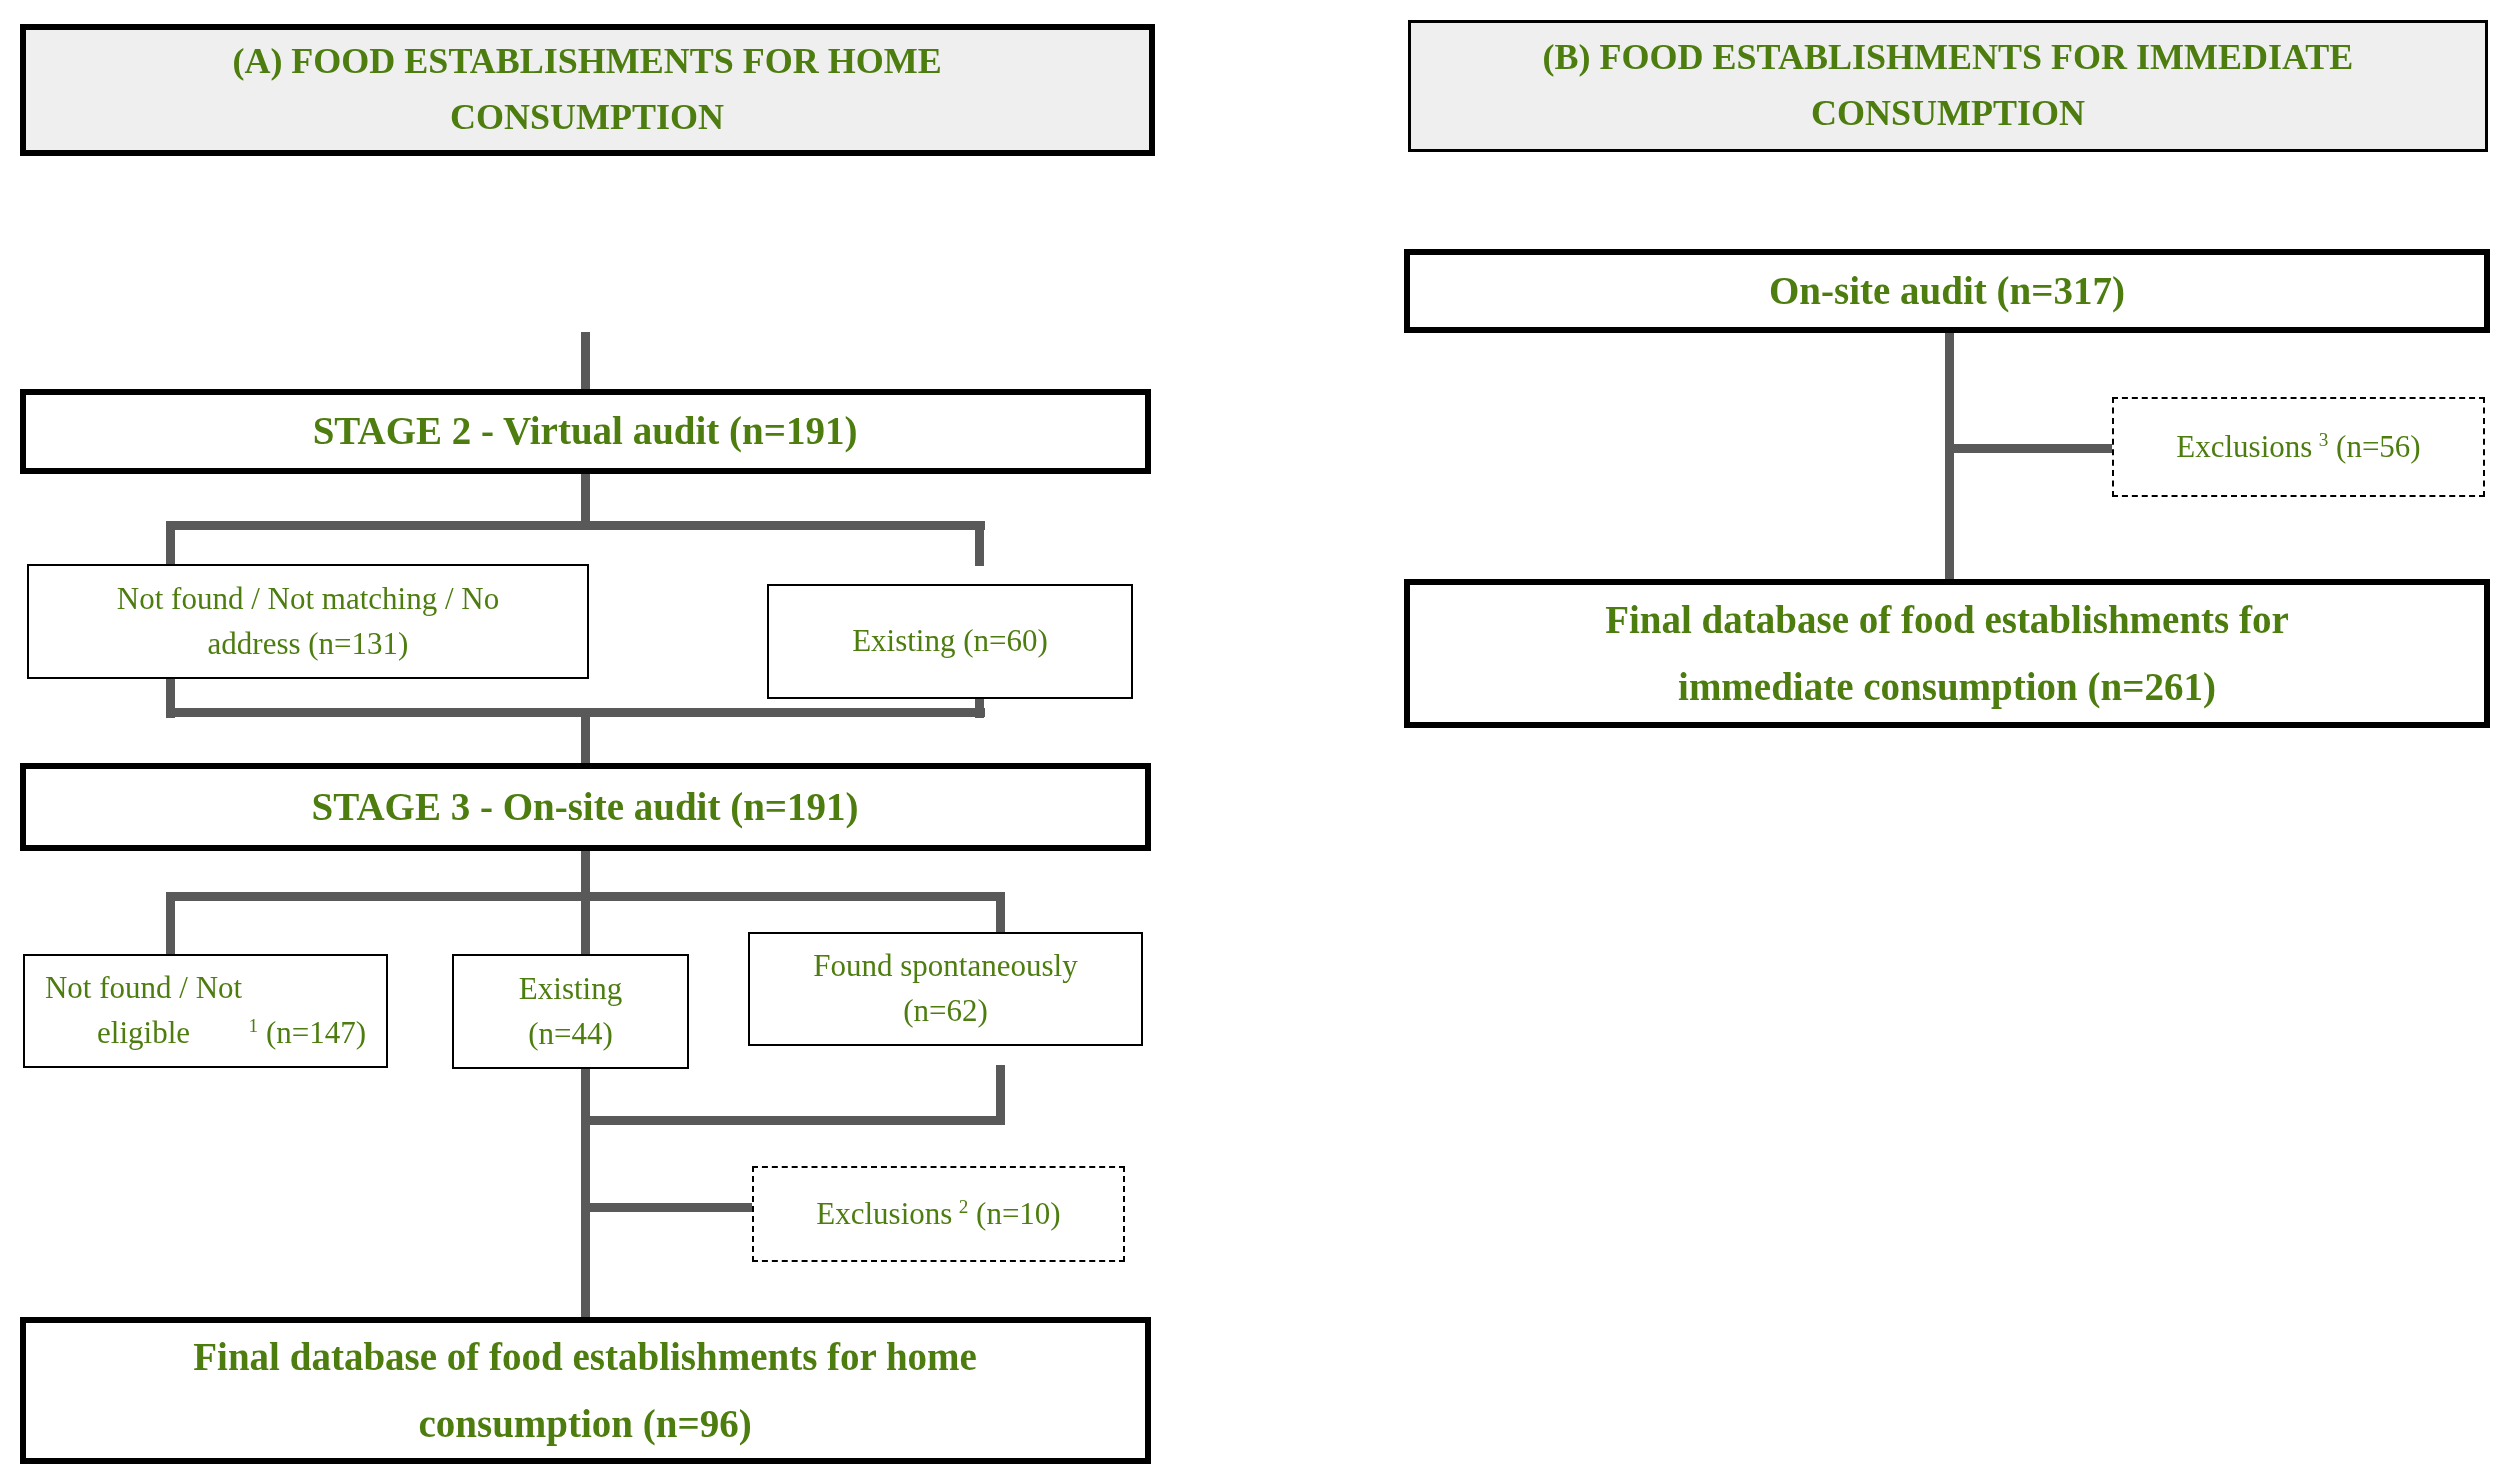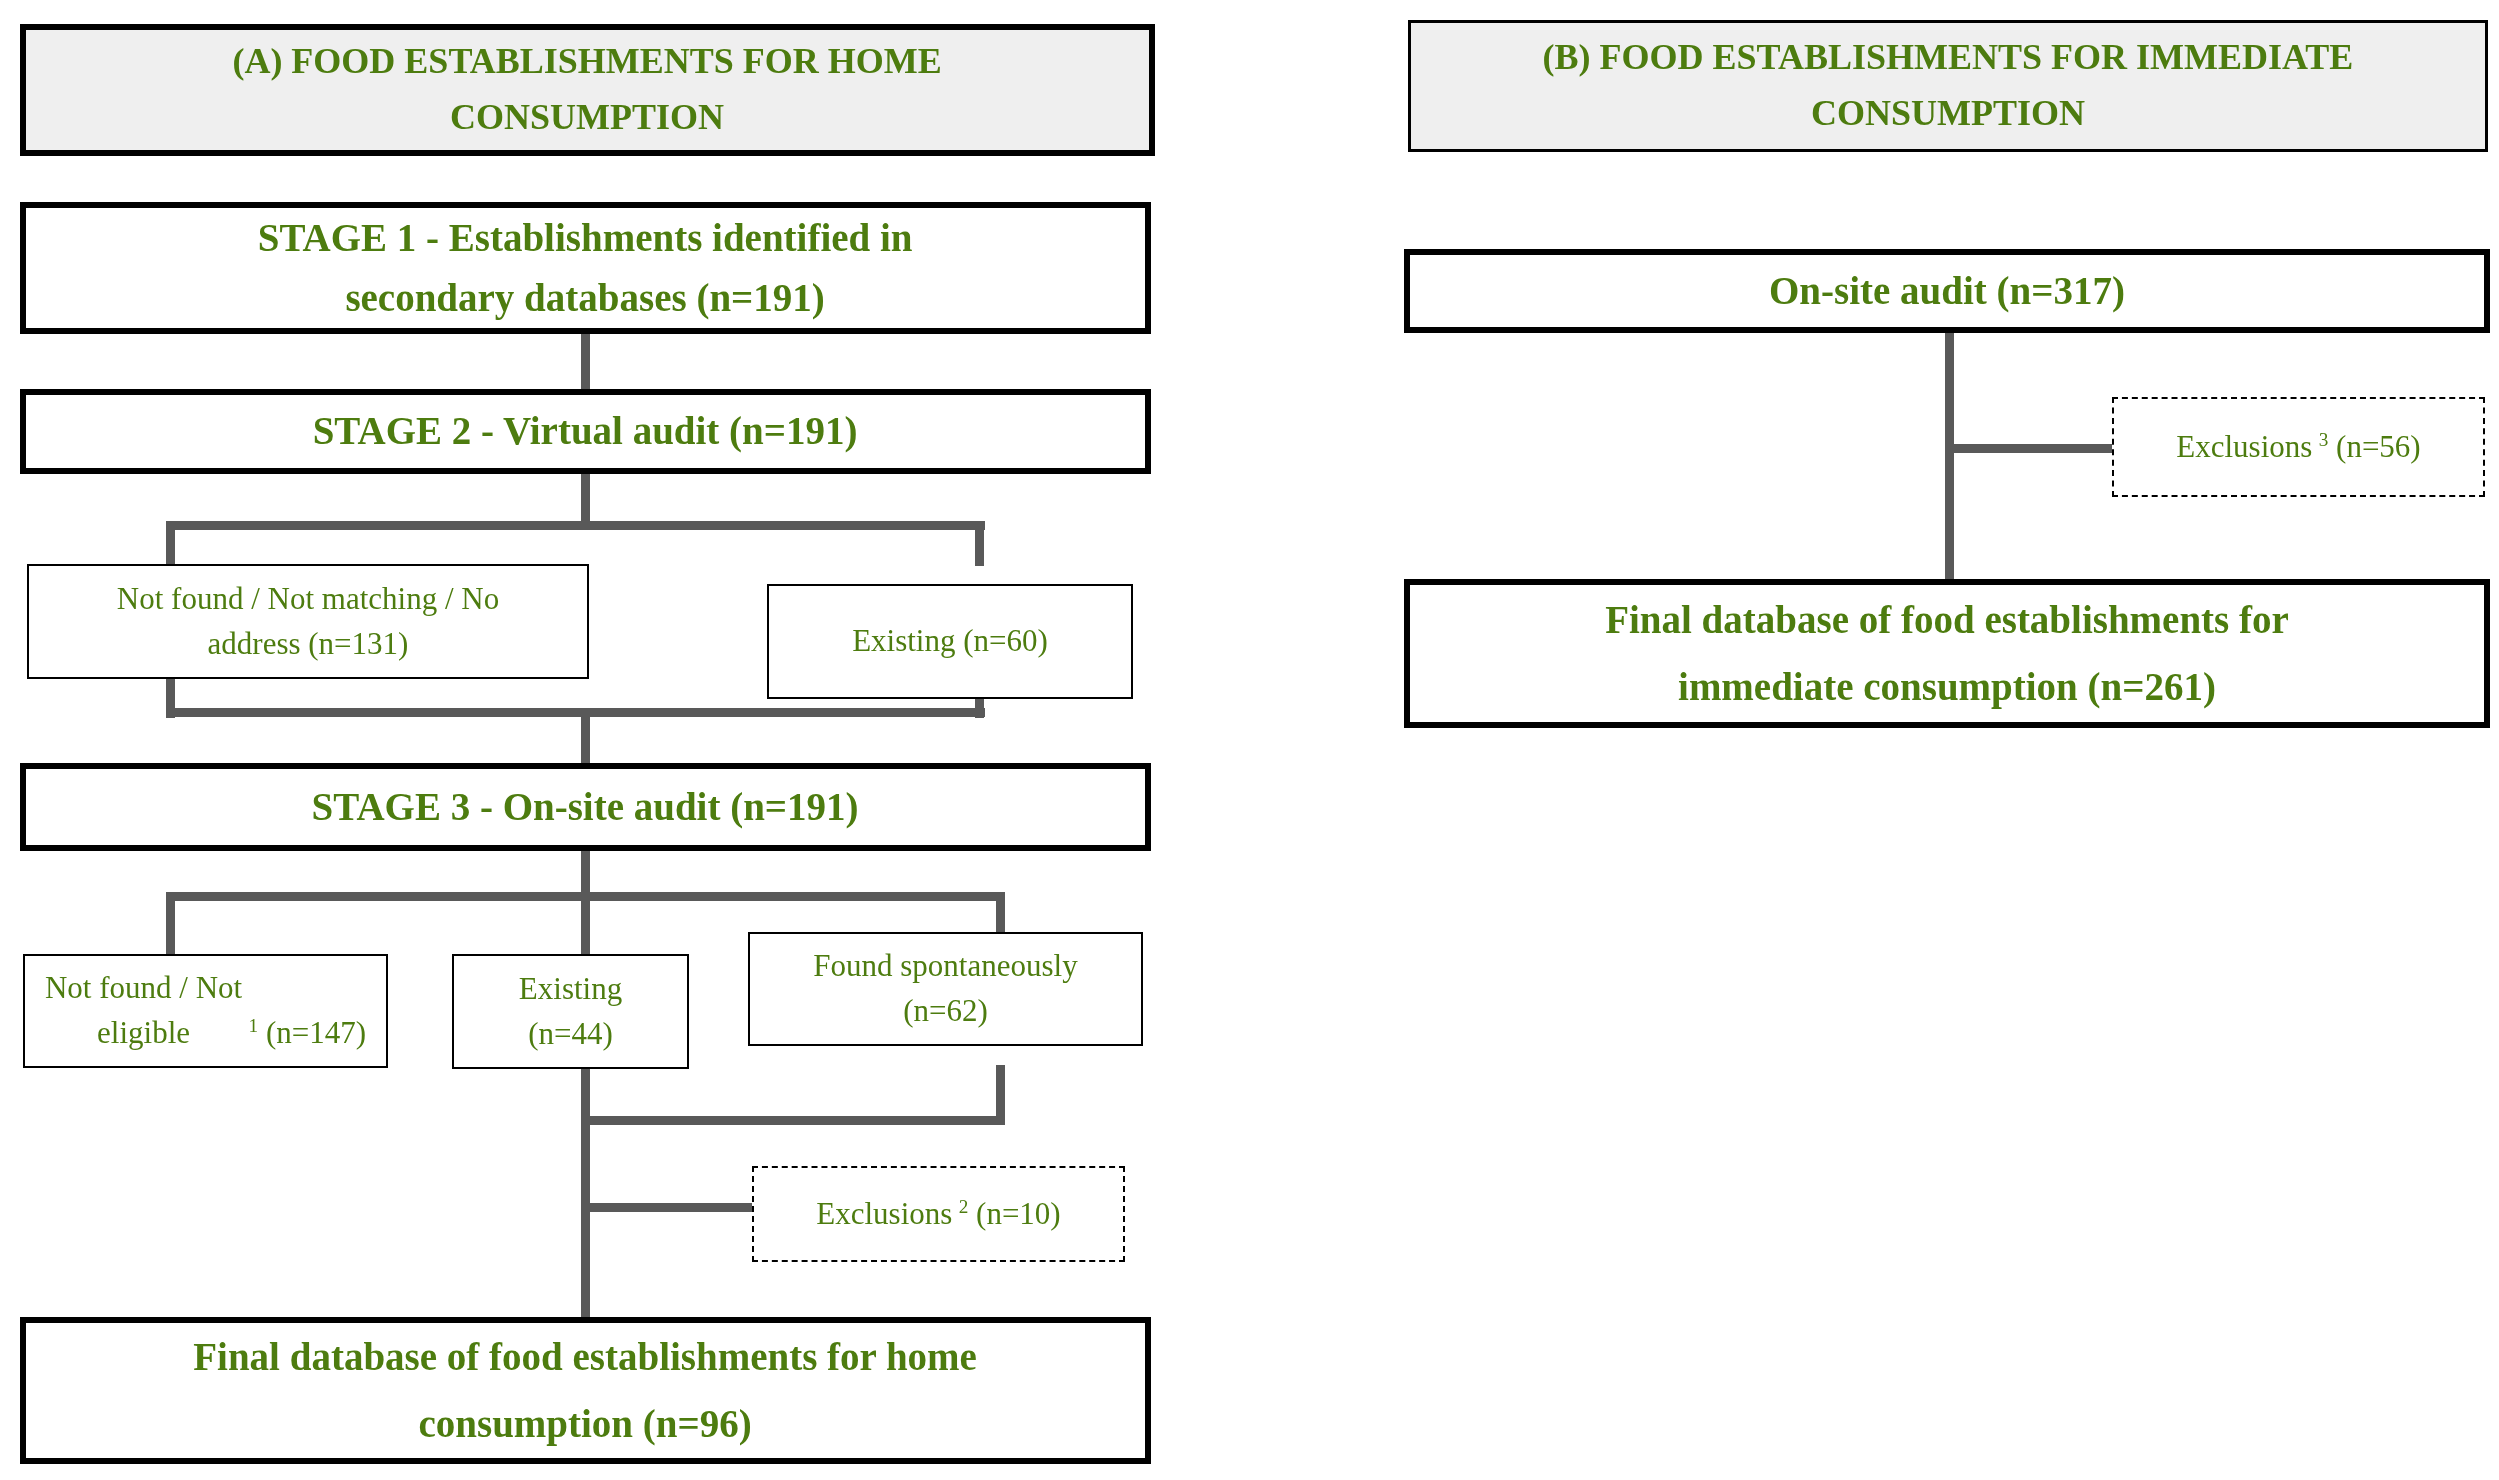--- a/index.html
+++ b/index.html
@@ -59,24 +59,20 @@
   <div class="conn" style="left:581px; top:1203px; width:171px; height:9.4px;"></div>
 
   <div class="conn" style="left:1945px; top:331px; width:9.4px; height:250px;"></div>
   <div class="conn" style="left:1945px; top:444px; width:168px; height:9.4px;"></div>
 
   <div class="box header" style="left:19.6px; top:23.5px; width:1135px; height:132px;">
     <span class="lbl">(A) FOOD ESTABLISHMENTS FOR HOME
 CONSUMPTION</span>
   </div>
 
-  <div class="box stage thick" style="left:19.6px; top:202px; width:1131px; height:132px;">
-    <span class="lbl">STAGE 1 - Establishments identified in
-secondary databases (n=191)</span>
-  </div>
 
   <div class="box stage thick" style="left:19.6px; top:389px; width:1131px; height:85px;">
     <span class="lbl">STAGE 2 - Virtual audit (n=191)</span>
   </div>
 
   <div class="box small" style="left:27px; top:564px; width:562px; height:115px;">
     <span class="lbl">Not found / Not matching / No
 address (n=131)</span>
   </div>
 

